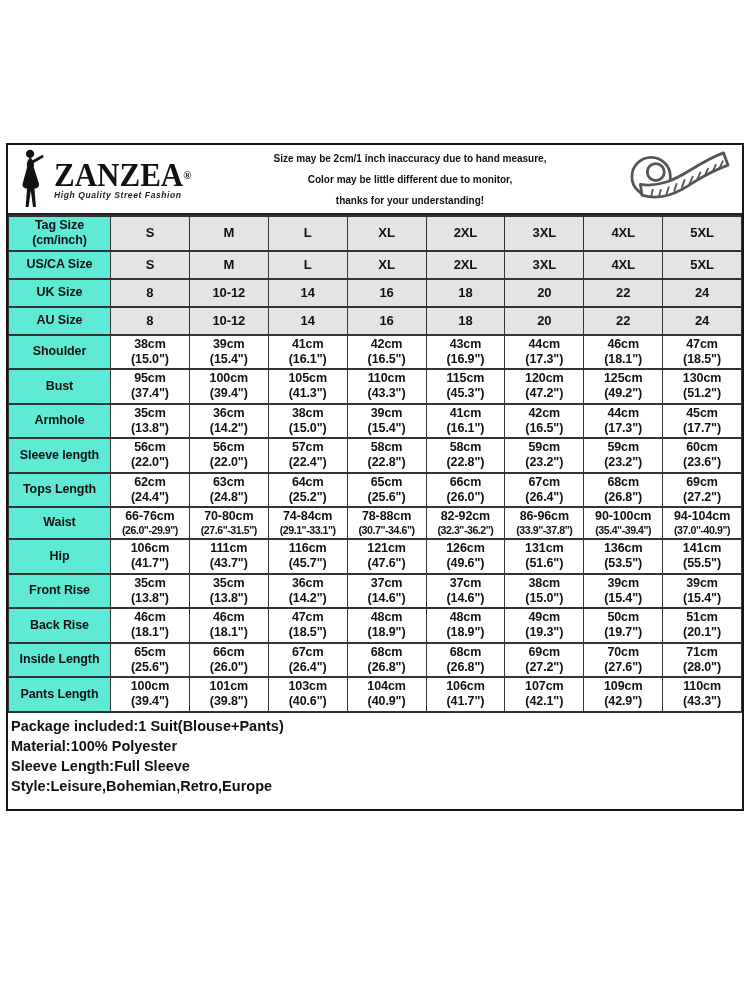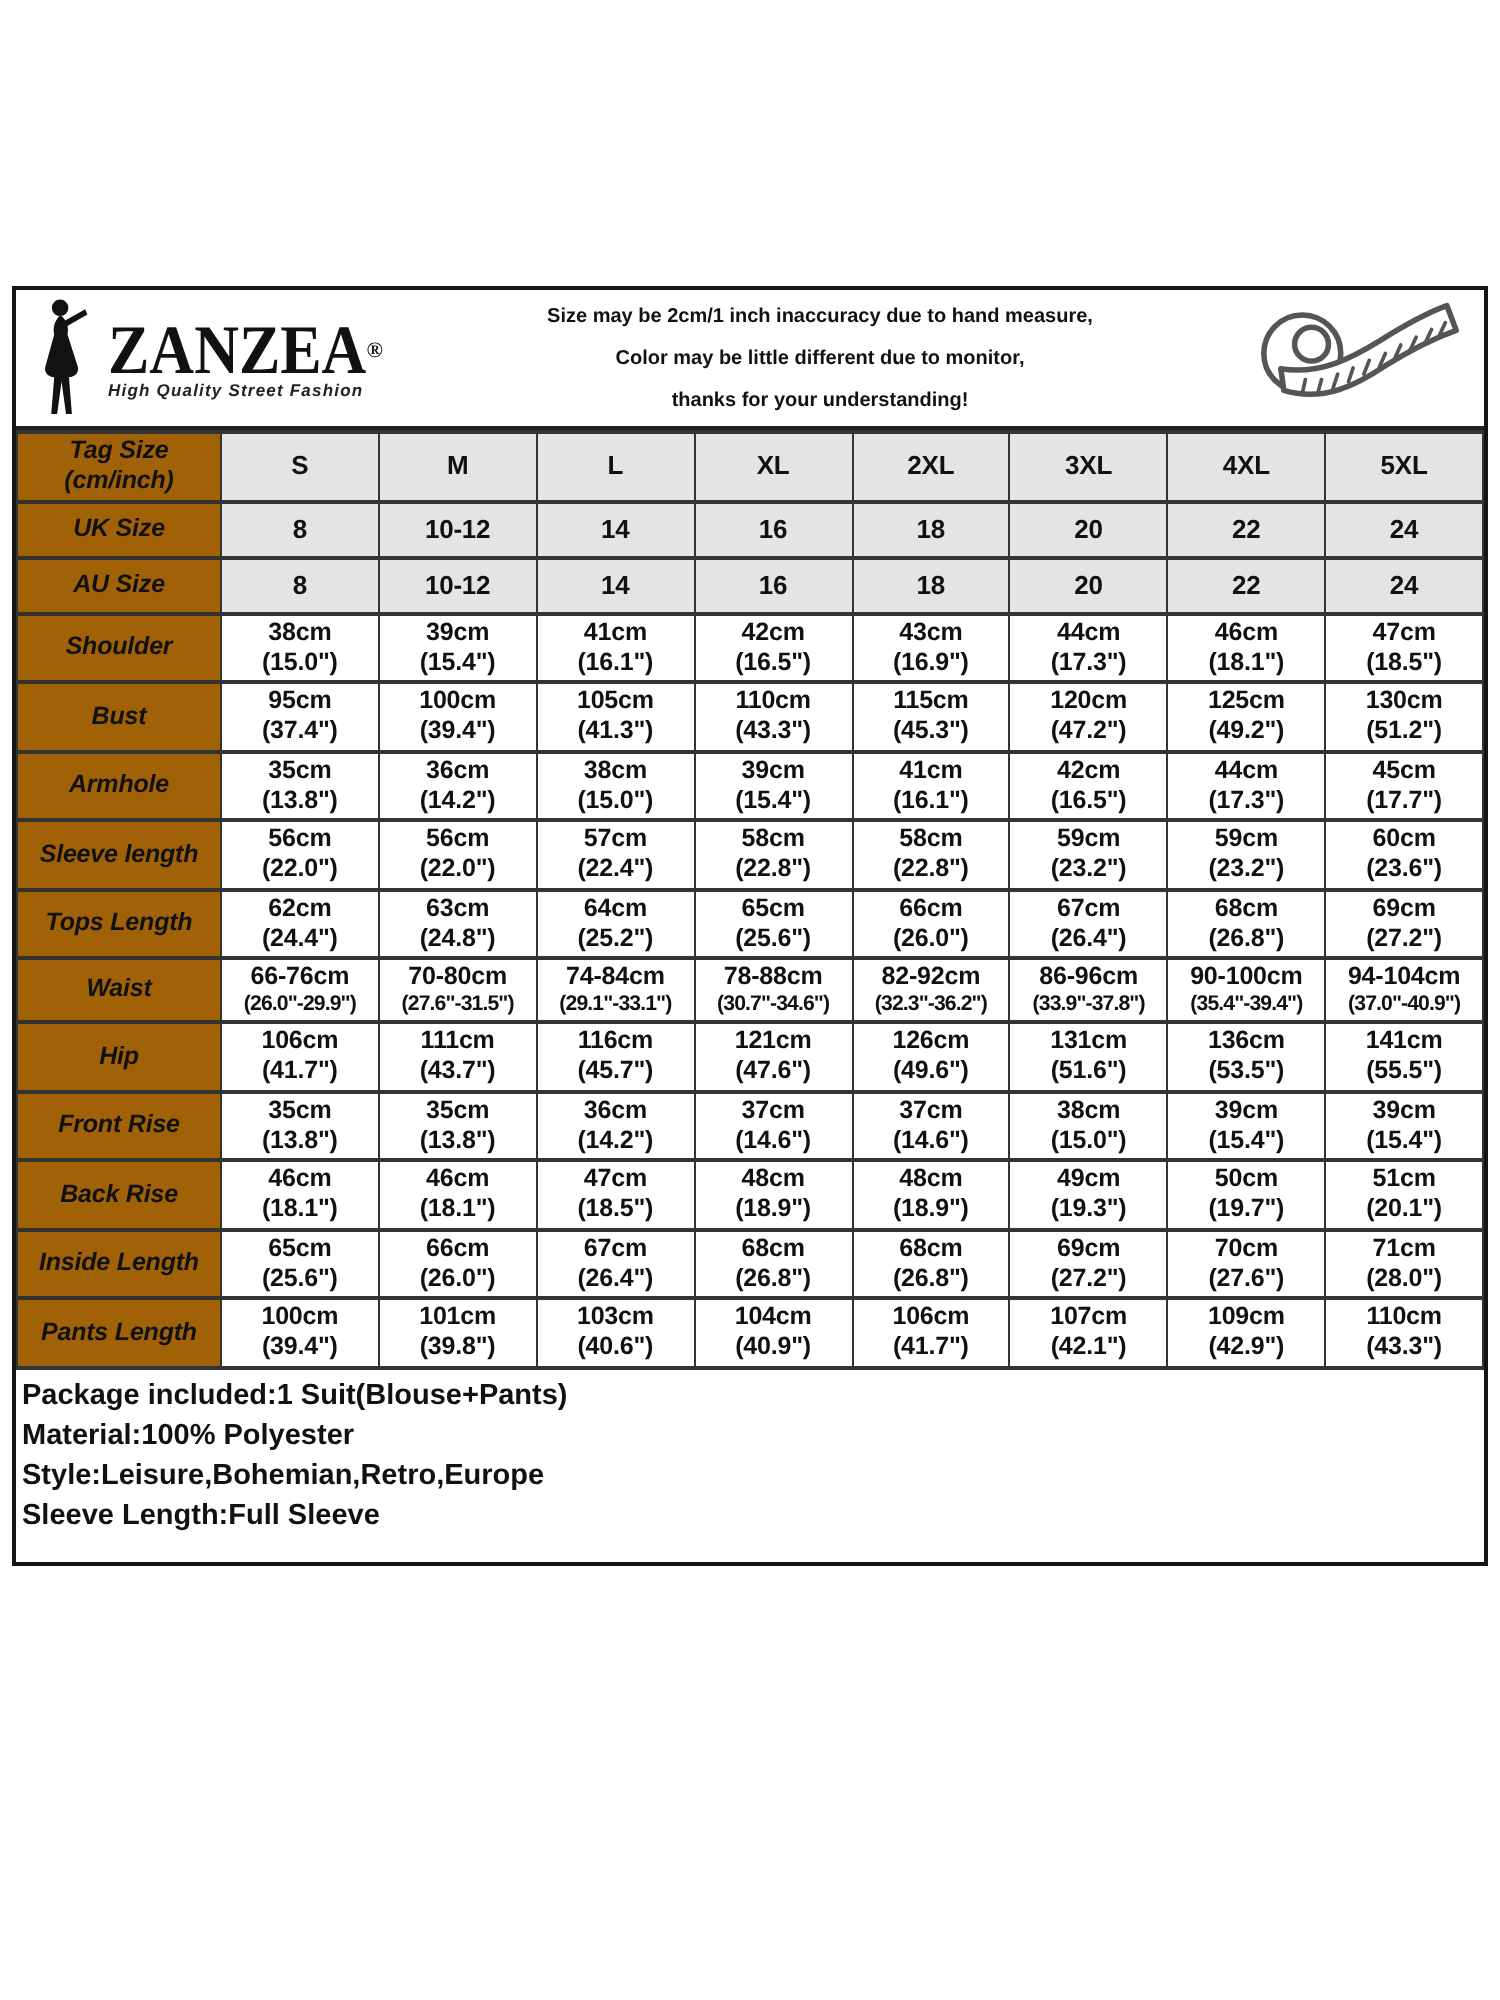--- a/index.html
+++ b/index.html
@@ -20,21 +20,21 @@
   .tagline{font-size:8.5px;font-weight:700;letter-spacing:.6px;color:#222;margin-top:1px;font-style:italic;}
   .disclaimer{flex:1;text-align:center;font-size:10px;font-weight:700;line-height:21px;}
   .tape{width:130px;flex:0 0 auto;display:flex;justify-content:flex-end;}
 
   
   table{width:100%;border-collapse:collapse;table-layout:fixed;}
   col.c-label{width:102px;}
   th,td{border:1px solid #333;border-top-width:2px;border-bottom-width:2px;
         text-align:center;vertical-align:middle;padding:1px 0;
         font-size:12.5px;font-weight:700;line-height:1.22;letter-spacing:-.1px;}
-  th{background:#a16207;font-style:italic;}
+  th{background:#5eead4;}
   tr{height:20px;}
   tr.shade{height:28px;}
   tr.shade td{background:#e4e4e4;font-size:13px;}
   tr.first{height:33px;}
   tr.tight td div:nth-child(2){font-size:10.6px;letter-spacing:-.45px;}
 
   
   .foot{padding:3px 11px 4px 3px;font-size:14.5px;font-weight:700;line-height:20.2px;
         min-height:96px;box-sizing:border-box;}
 </style>
@@ -113,20 +113,49 @@
             </td>
             <td>
               <div>4XL</div>
             </td>
             <td>
               <div>5XL</div>
             </td>
           </tr>
           <tr class="shade">
             <th>
+              <div>US/CA Size</div>
+            </th>
+            <td>
+              <div>S</div>
+            </td>
+            <td>
+              <div>M</div>
+            </td>
+            <td>
+              <div>L</div>
+            </td>
+            <td>
+              <div>XL</div>
+            </td>
+            <td>
+              <div>2XL</div>
+            </td>
+            <td>
+              <div>3XL</div>
+            </td>
+            <td>
+              <div>4XL</div>
+            </td>
+            <td>
+              <div>5XL</div>
+            </td>
+          </tr>
+          <tr class="shade">
+            <th>
               <div>UK Size</div>
             </th>
             <td>
               <div>8</div>
             </td>
             <td>
               <div>10-12</div>
             </td>
             <td>
               <div>14</div>
@@ -582,18 +611,18 @@
               <div>110cm</div>
               <div>(43.3")</div>
             </td>
           </tr>
         </tbody>
     </table>
 
     <div class="foot">
       <div>Package included:1 Suit(Blouse+Pants)</div>
       <div>Material:100% Polyester</div>
+      <div>Sleeve Length:Full Sleeve</div>
       <div>Style:Leisure,Bohemian,Retro,Europe</div>
-      <div>Sleeve Length:Full Sleeve</div>
     </div>
 
   </div>
 </div>
 
 </body></html>

